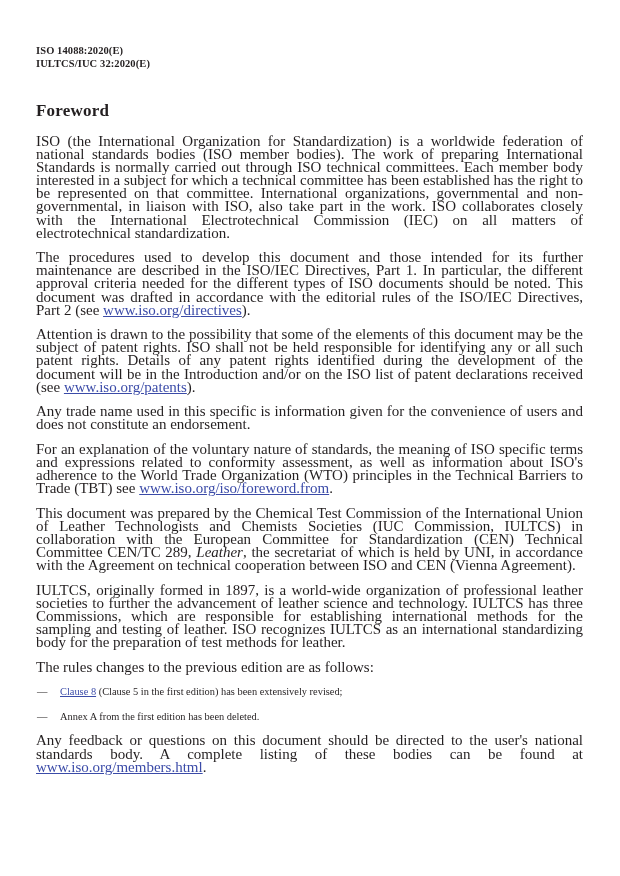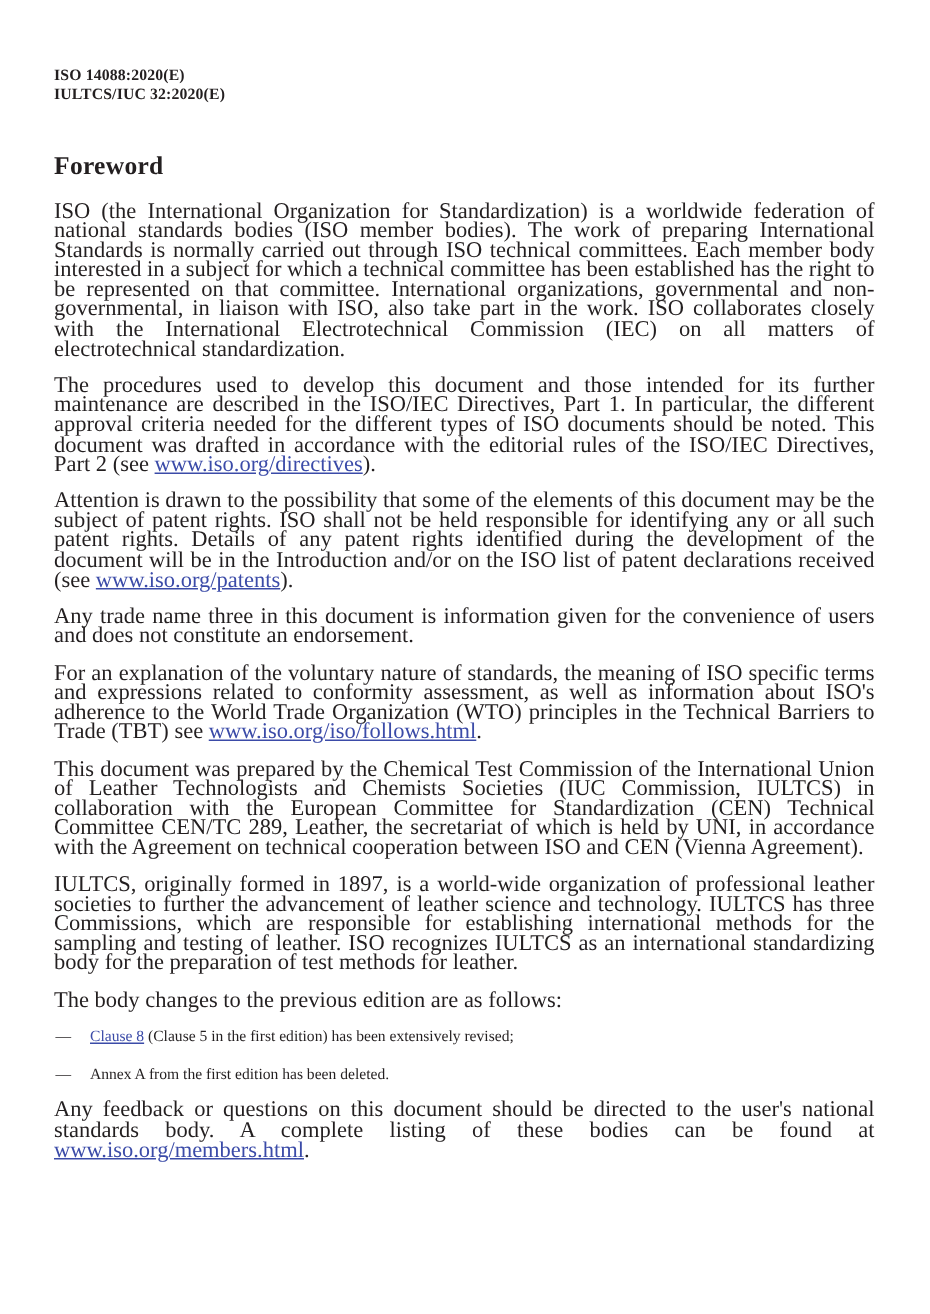--- a/index.html
+++ b/index.html
@@ -69,21 +69,21 @@
   .lead-in {
     margin-bottom: 9px;
   }
 
   a.doc-link, span.doc-link {
     color: #3b4ba8;
     text-decoration-color: #3b4ba8;
     text-underline-offset: 1px;
     cursor: pointer;
   }
-  .ital { }
+  .ital { font-style: italic; }
 
   ul.dash-list {
     list-style: none;
     margin: 0;
     padding: 0;
   }
   ul.dash-list li {
     position: relative;
     margin: 0 0 11.5px 0;
     padding-left: 24px;
@@ -136,30 +136,30 @@
   <div class="content">
 
     <h1 class="title">Foreword</h1>
 
     <p class="body-par">ISO (the International Organization for Standardization) is a worldwide federation of national standards bodies (ISO member bodies). The work of preparing International Standards is normally carried out through ISO technical committees. Each member body interested in a subject for which a technical committee has been established has the right to be represented on that committee. International organizations, governmental and non-governmental, in liaison with ISO, also take part in the work. ISO collaborates closely with the International Electrotechnical Commission (IEC) on all matters of electrotechnical standardization.</p>
 
     <p class="body-par"><span>The procedures used to develop this document and those intended for its further maintenance are described in the ISO/IEC Directives, Part 1. In particular, the different approval criteria needed for the different types of ISO documents should be noted. This document was drafted in accordance with the editorial rules of the ISO/IEC Directives, Part 2 (see </span><a class="doc-link" href="#">www.iso.org/directives</a><span>).</span></p>
 
     <p class="body-par"><span>Attention is drawn to the possibility that some of the elements of this document may be the subject of patent rights. ISO shall not be held responsible for identifying any or all such patent rights. Details of any patent rights identified during the development of the document will be in the Introduction and/or on the ISO list of patent declarations received (see </span><a class="doc-link" href="#">www.iso.org/patents</a><span>).</span></p>
 
-    <p class="body-par">Any trade name three in this document is information given for the convenience of users and does not constitute an endorsement.</p>
+    <p class="body-par">Any trade name used in this specific is information given for the convenience of users and does not constitute an endorsement.</p>
 
-    <p class="body-par"><span>For an explanation of the voluntary nature of standards, the meaning of ISO specific terms and expressions related to conformity assessment, as well as information about ISO's adherence to the World Trade Organization (WTO) principles in the Technical Barriers to Trade (TBT) see </span><a class="doc-link" href="#">www.iso.org/iso/follows.html</a><span>.</span></p>
+    <p class="body-par"><span>For an explanation of the voluntary nature of standards, the meaning of ISO specific terms and expressions related to conformity assessment, as well as information about ISO's adherence to the World Trade Organization (WTO) principles in the Technical Barriers to Trade (TBT) see </span><a class="doc-link" href="#">www.iso.org/iso/foreword.from</a><span>.</span></p>
 
     <p class="body-par"><span>This document was prepared by the Chemical Test Commission of the International Union of Leather Technologists and Chemists Societies (IUC Commission, IULTCS) in collaboration with the European Committee for Standardization (CEN) Technical Committee CEN/TC 289, </span><span class="ital">Leather</span><span>, the secretariat of which is held by UNI, in accordance with the Agreement on technical cooperation between ISO and CEN (Vienna Agreement).</span></p>
 
     <p class="body-par">IULTCS, originally formed in 1897, is a world-wide organization of professional leather societies to further the advancement of leather science and technology. IULTCS has three Commissions, which are responsible for establishing international methods for the sampling and testing of leather. ISO recognizes IULTCS as an international standardizing body for the preparation of test methods for leather.</p>
 
 
-    <p class="body-par lead-in">The body changes to the previous edition are as follows:</p>
+    <p class="body-par lead-in">The rules changes to the previous edition are as follows:</p>
 
     <ul class="dash-list">
       <li>
         <span class="dash">—</span><a class="doc-link" href="#">Clause 8</a><span> (Clause 5 in the first edition) has been extensively revised;</span>
       </li>
       <li>
         <span class="dash">—</span><span>Annex A from the first edition has been deleted.</span>
       </li>
     </ul>
 

